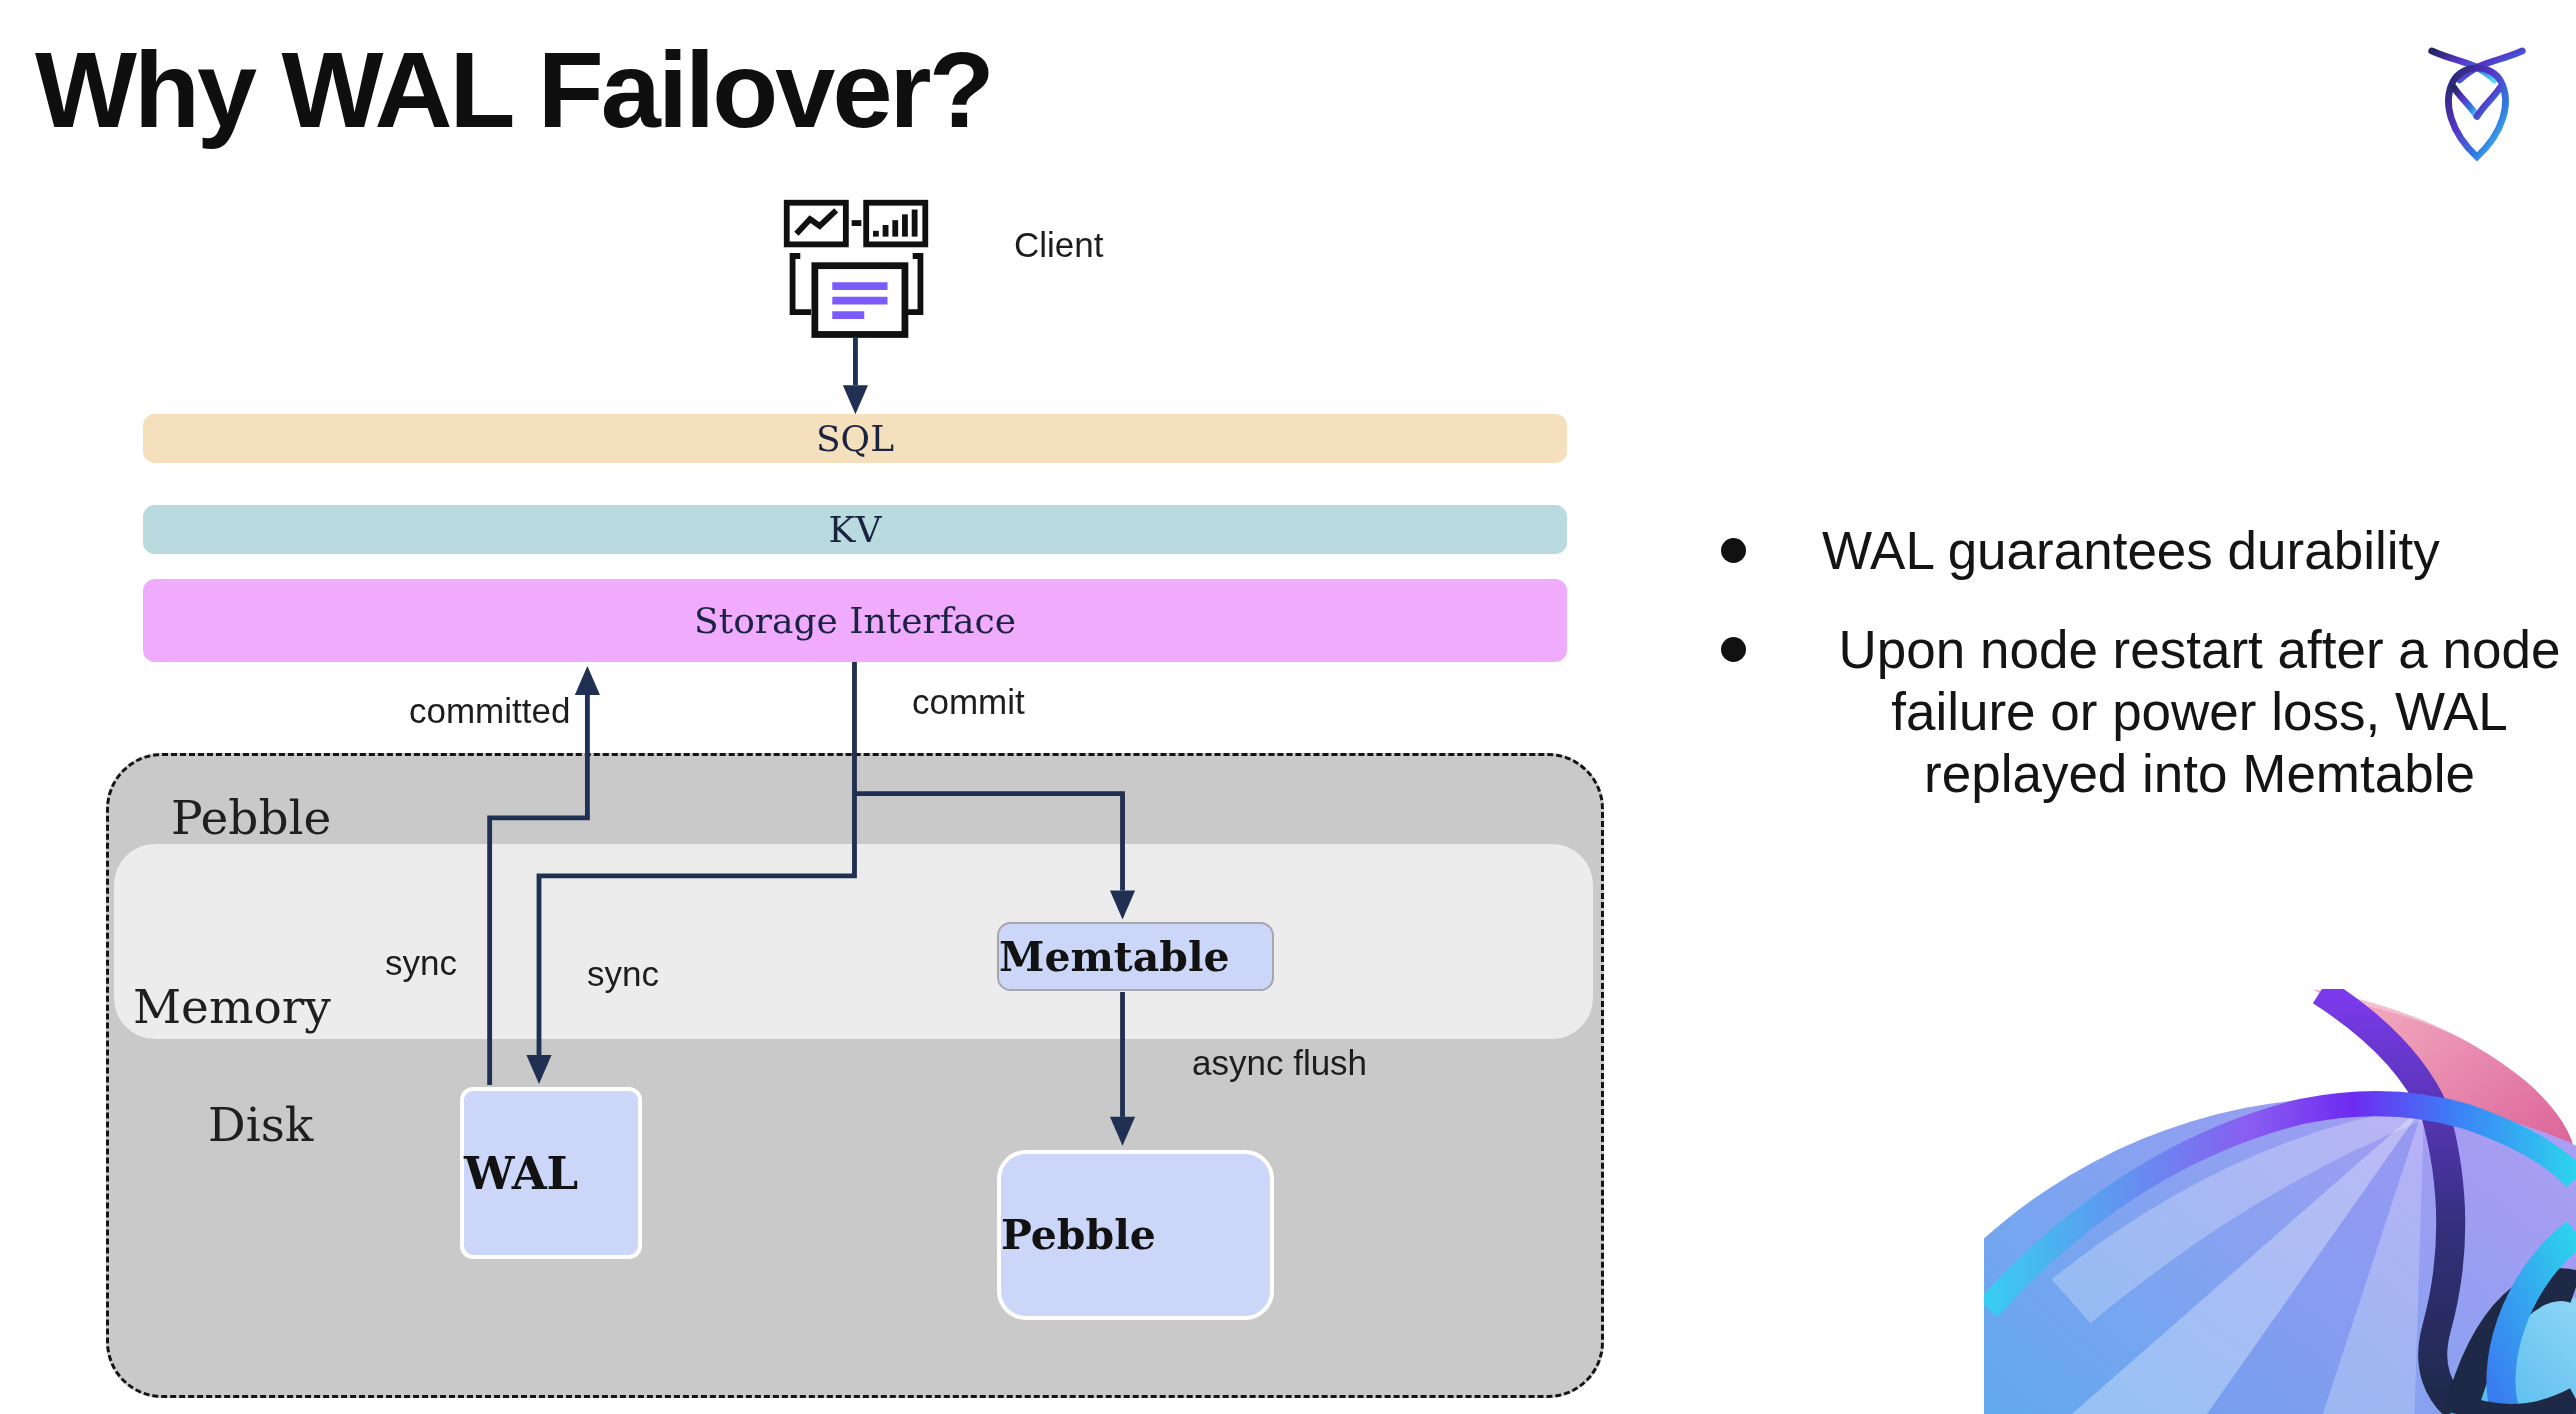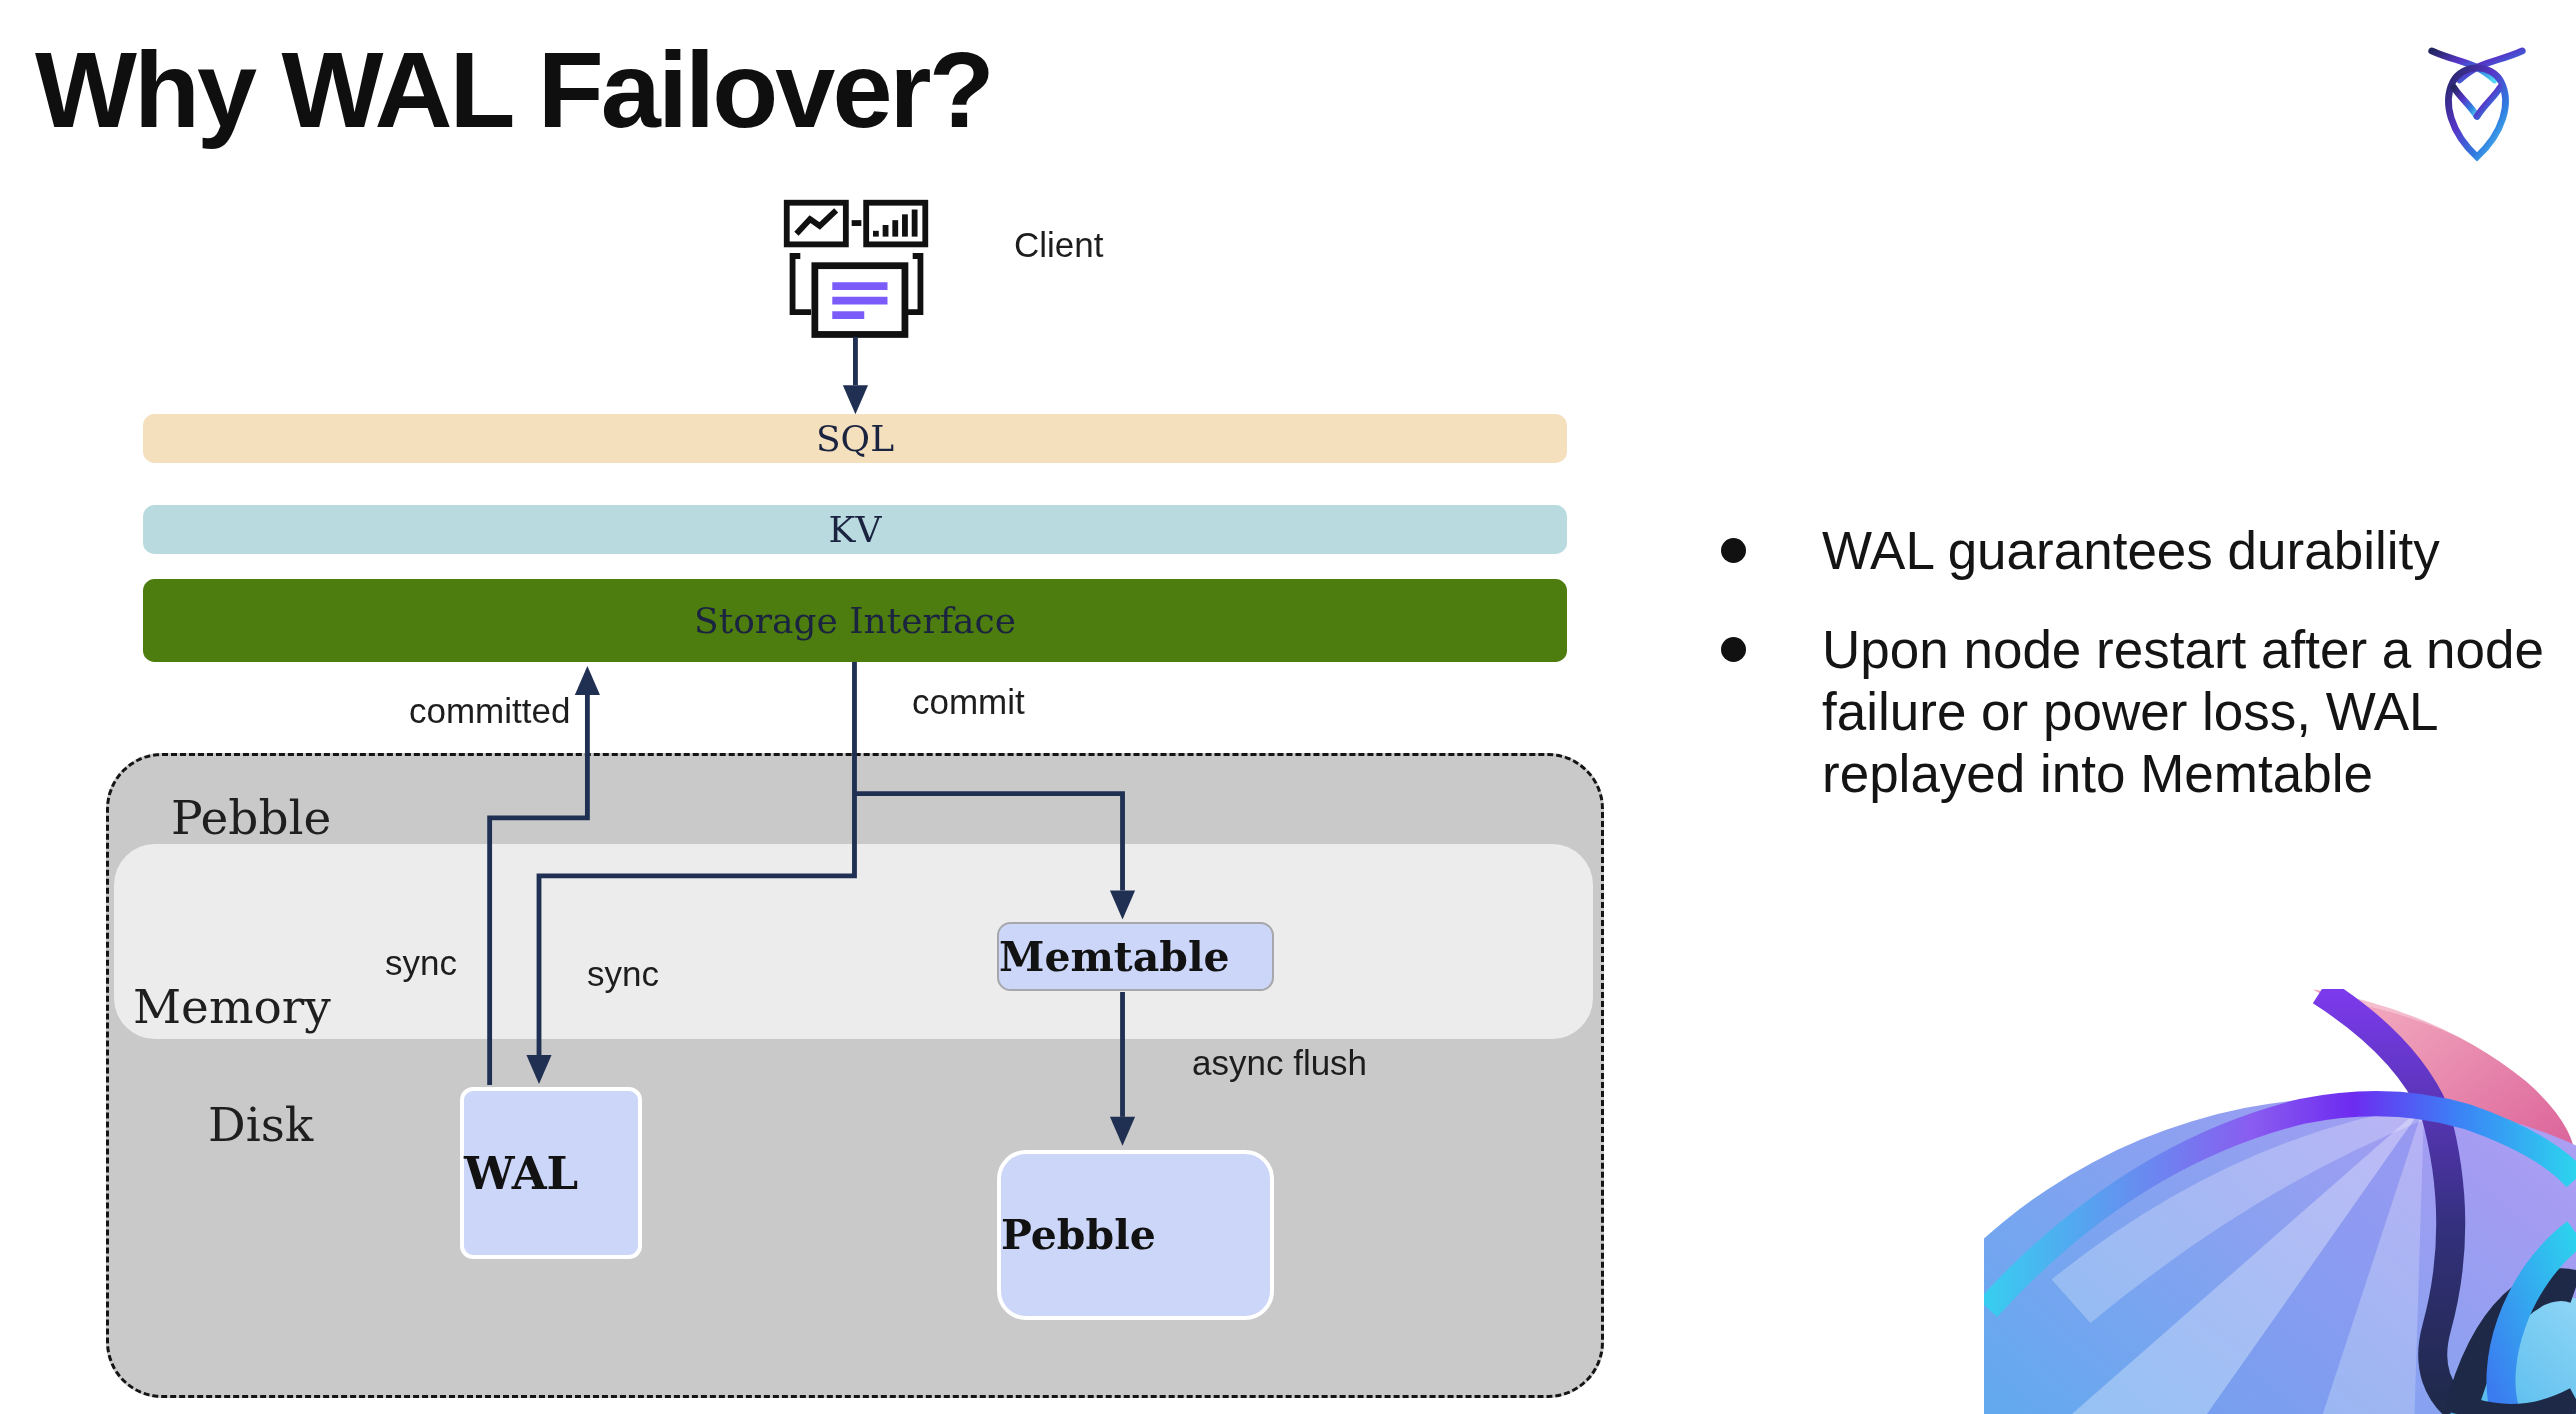--- a/index.html
+++ b/index.html
@@ -35,21 +35,21 @@
            border-radius:13px;font-size:45px;}
   #memtable-box{left:985px;top:922px;width:277px;height:69px;border:2.9px solid #a7a7ab;
            border-radius:13.5px;font-size:41px;}
   #sstable-box{left:985px;top:1150px;width:277px;height:170px;border:4.8px solid #ffffff;
            border-radius:29px;font-size:41px;}
 
   
   #bullet-list{left:1719px;top:520px;width:832px;list-style:none;margin:0;padding:0;}
   .bullet-item{position:relative;padding-left:103px;font-size:53px;line-height:62px;
                color:#141414;width:755px;}
-  .bullet-item + .bullet-item{margin-top:37px;}
+  .bullet-item + .bullet-item{margin-top:37px;text-align:center;}
   .bullet-dot{position:absolute;left:1.9px;top:18.4px;width:25px;height:25px;border-radius:50%;
               background:#111;}
 
   svg{display:block;}
 </style>
 </head>
 <body>
 
 <div id="slide">
 
@@ -96,21 +96,21 @@
     </g>
   </svg>
   <div class="abs edge-label" style="left:1014px;top:225px;">Client</div>
 
   <div id="bar-kv" class="abs layer-bar" style="background: rgb(185, 219, 223);">
       <span>KV</span>
     </div>
   <div id="bar-sql" class="abs layer-bar" style="background: rgb(245, 224, 189);">
       <span>SQL</span>
     </div>
-  <div id="bar-storage" class="abs layer-bar" style="background: #4d7c0f;">
+  <div id="bar-storage" class="abs layer-bar" style="background: #f0abfc; border-radius: 12px;">
       <span>Storage Interface</span>
     </div>
 
   <div class="abs edge-label" style="left:409px;top:691px;">committed</div>
   <div class="abs edge-label" style="left:912px;top:682px;">commit</div>
 
   <div id="pebble-box" class="abs"></div>
   <div class="abs region-label" style="left:171px;top:790px;">Pebble</div>
   <div id="memory-band" class="abs"></div>
   <div class="abs region-label" style="left:133px;top:979px;">Memory</div>

